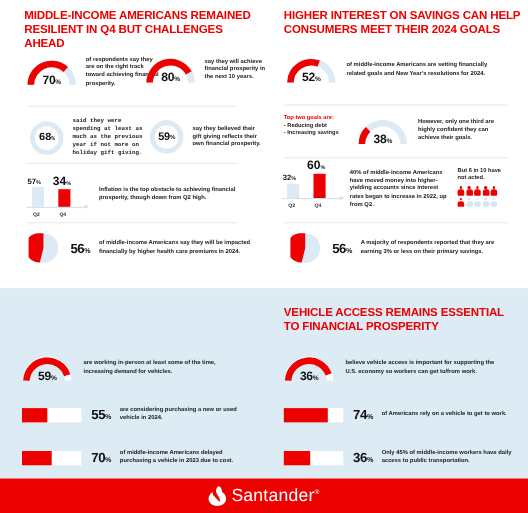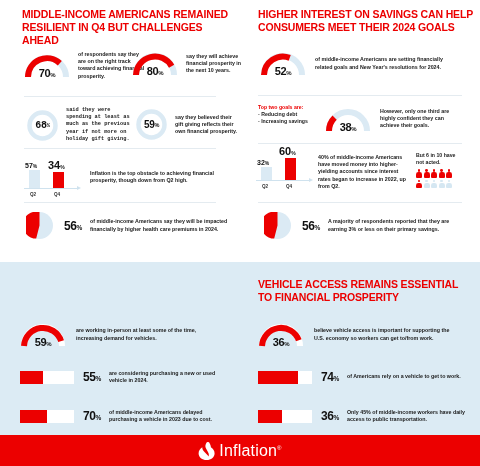--- a/index.html
+++ b/index.html
@@ -377,16 +377,16 @@
       </div>
     </div>
   </div>
 
   <div class="footer">
     <span style="display:inline-block;line-height:0;">
       <svg width="17" height="18" viewBox="0 0 17 18">
         <path d="M8.6 0.6 C7.4 2.6 7.0 4.4 7.8 6.1 L10.2 10.6 C10.9 11.9 11.0 13.3 10.6 14.6 C10.3 14.0 9.9 13.4 9.4 12.9 L5.8 9.2 C4.7 8.1 4.2 6.7 4.3 5.3 C2.0 6.7 0.6 9.0 0.6 11.4 C0.6 15.1 4.2 18 8.6 18 C13.0 18 16.6 15.1 16.6 11.4 C16.6 9.0 15.2 6.7 12.9 5.3 L12.9 5.3 C12.9 4.3 12.7 3.3 12.2 2.4 L11.2 0.6 C11.0 0.2 10.6 0 10.2 0 L9.6 0 C9.2 0 8.8 0.2 8.6 0.6 Z" fill="#ffffff"></path>
       </svg>
     </span>
-    <span class="brand"><span>Inflation</span><sup>®</sup></span>
+    <span class="brand"><span>Santander</span><sup>®</sup></span>
   </div>
 
 </div>
 
 </body></html>

